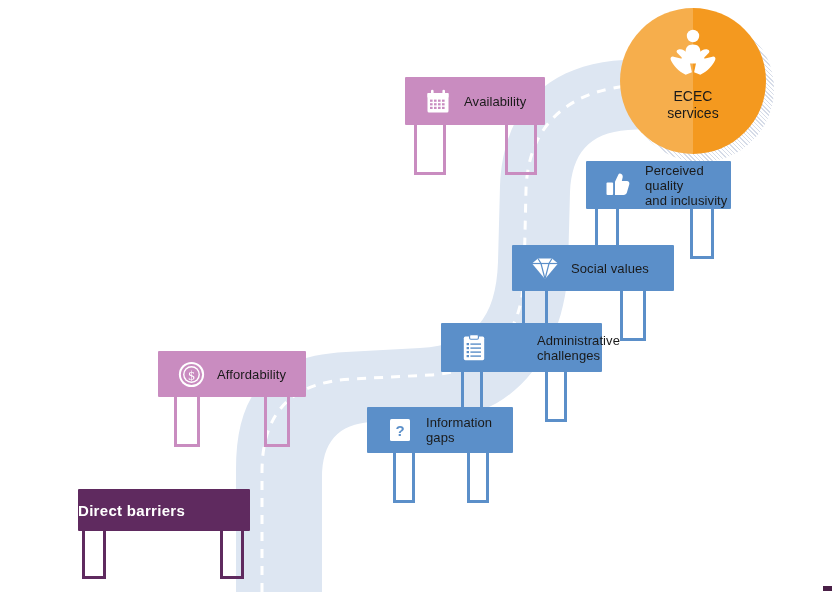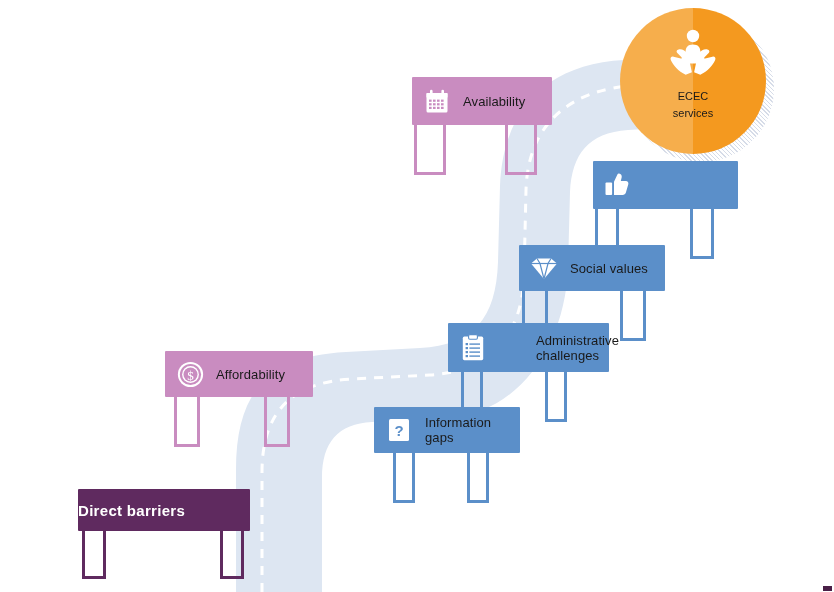--- a/index.html
+++ b/index.html
@@ -29,22 +29,21 @@
     position: absolute;
   }
   .sign-panel {
     position: relative;
     box-sizing: border-box;
     display: flex;
     align-items: center;
     border-radius: 1px;
   }
   .sign-panel.with-icon {
-    padding-left: 10px;
-    margin-left: 7px;
+    padding-left: 18px;
   }
   .sign-icon {
     flex: 0 0 auto;
     width: 30px;
     height: 30px;
     margin-right: 11px;
     display: flex;
     align-items: center;
     justify-content: center;
   }
@@ -114,21 +113,21 @@
     flex-direction: column;
     align-items: center;
     justify-content: flex-start;
   }
   #ecec-icon {
     margin-top: 20px;
   }
   #ecec-text {
     margin-top: 4px;
     text-align: center;
-    font-size: 11px;
+    font-size: 14px;
     line-height: 17px;
     color: #1a1a1a;
     white-space: pre-line;
   }
 
   #corner-mark {
     position: absolute;
     right: 2px;
     bottom: 1px;
     width: 9px;
@@ -240,38 +239,40 @@
   <div class="sign" style="left:586px; top:161px; width:145px;">
     <div class="sign-panel with-icon" style="width:145px; height:48px; background:#5b8fc9;">
       <span class="sign-icon">
         <svg width="26" height="24" viewBox="0 0 26 24" xmlns="http://www.w3.org/2000/svg">
           <rect x="0.5" y="9.5" width="6.6" height="12.5" rx="1" fill="#ffffff"></rect>
           <path d="M9,22 l8.6,0 c1.6,0 2.9,-1 3.3,-2.5 l2.4,-8.2 c0.5,-1.7 -0.7,-3.2 -2.4,-3.2
                    l-5.1,0 l0.9,-3.9 c0.4,-1.9 -0.8,-3.6 -2.6,-3.8 c-0.8,-0.1 -1.4,0.3 -1.7,1
                    l-3.4,7.3 z" fill="#ffffff"></path>
         </svg>
       </span>
+      <span class="sign-label">Perceived quality
+and inclusivity</span>
     </div>
     <div class="legs">
       <div class="leg-group" style="left:9px; width:24px; height:50px;">
         <div class="leg-post" style="left:0;    height:47px; background:#5b8fc9;"></div>
         <div class="leg-post" style="right:0;   height:47px; background:#5b8fc9;"></div>
         <div class="leg-foot" style="top:47px;  background:#5b8fc9;"></div>
       </div>
       <div class="leg-group" style="left:104px; width:24px; height:50px;">
         <div class="leg-post" style="left:0;    height:47px; background:#5b8fc9;"></div>
         <div class="leg-post" style="right:0;   height:47px; background:#5b8fc9;"></div>
         <div class="leg-foot" style="top:47px;  background:#5b8fc9;"></div>
       </div>
     </div>
   </div>
 
 
   <div class="sign" style="left:512px; top:245px; width:146px;">
-    <div class="sign-panel with-icon" style="width:146px; height:46px; background:#5b8fc9;">
+    <div class="sign-panel with-icon" style="width:162px; height:46px; background:#5b8fc9;">
       <span class="sign-icon">
         <svg width="28" height="24" viewBox="0 0 28 24" xmlns="http://www.w3.org/2000/svg">
           <path d="M1,7.5 l6,-5 l14,0 l6,5 l-13,15.5 z" fill="#ffffff"></path>
           <g stroke="#5b8fc9" stroke-width="1.2" fill="none">
             <path d="M1,7.5 l26,0"></path>
             <path d="M7,2.5 l3,5 l4,15.5 l4,-15.5 l3,-5"></path>
           </g>
         </svg>
       </span>
       <span class="sign-label">Social values</span>

